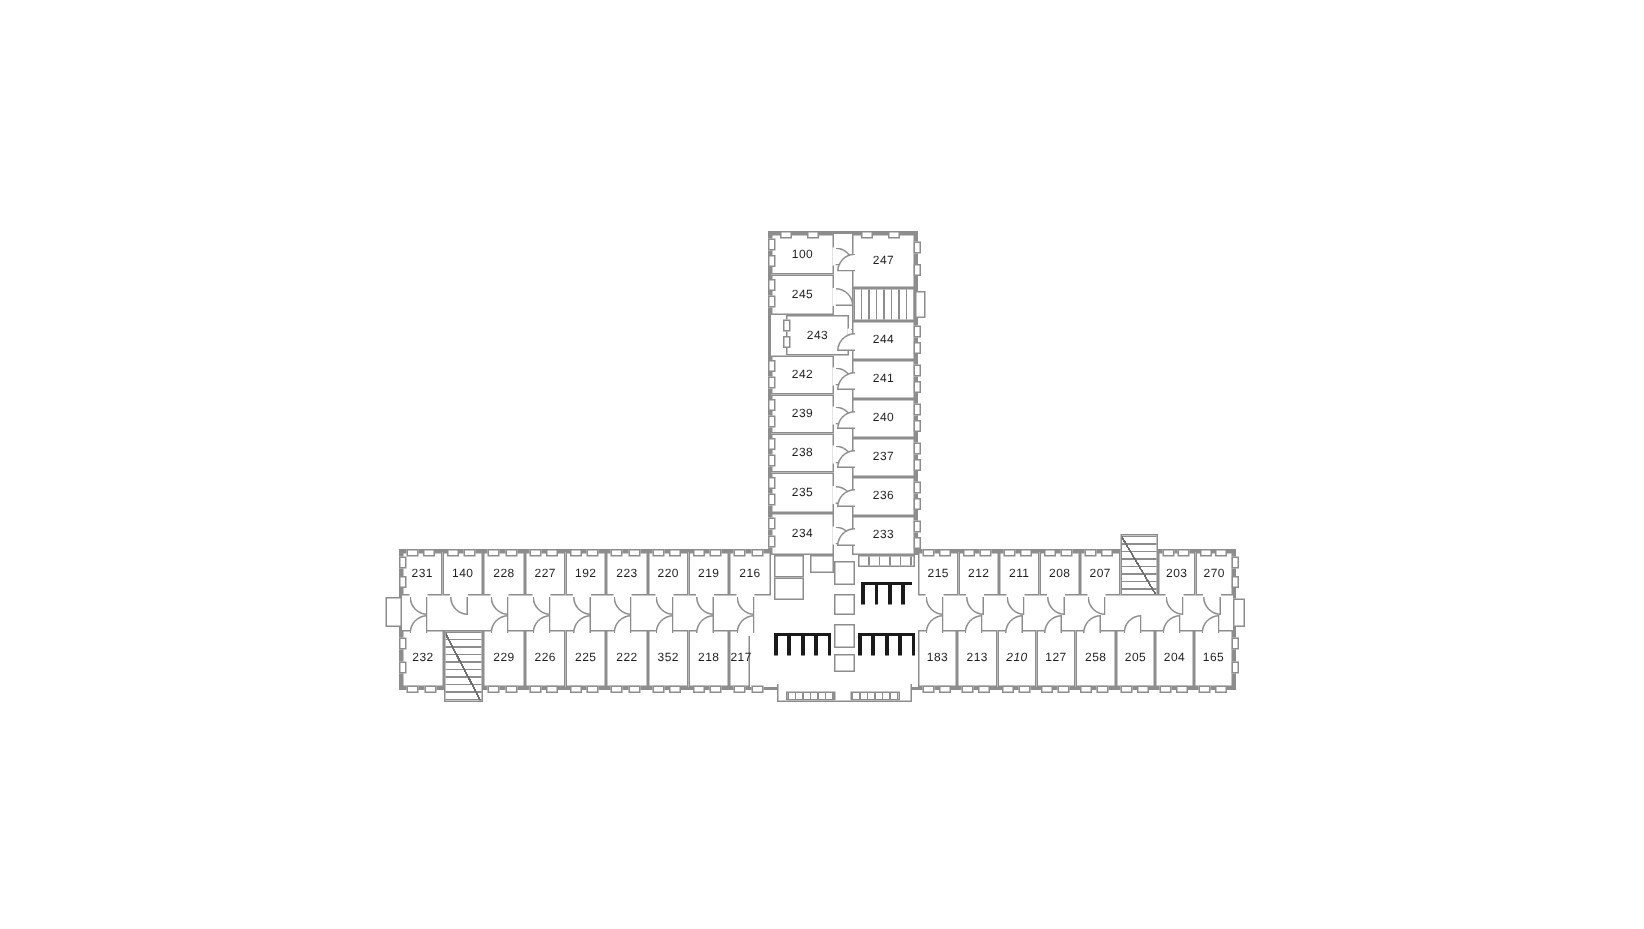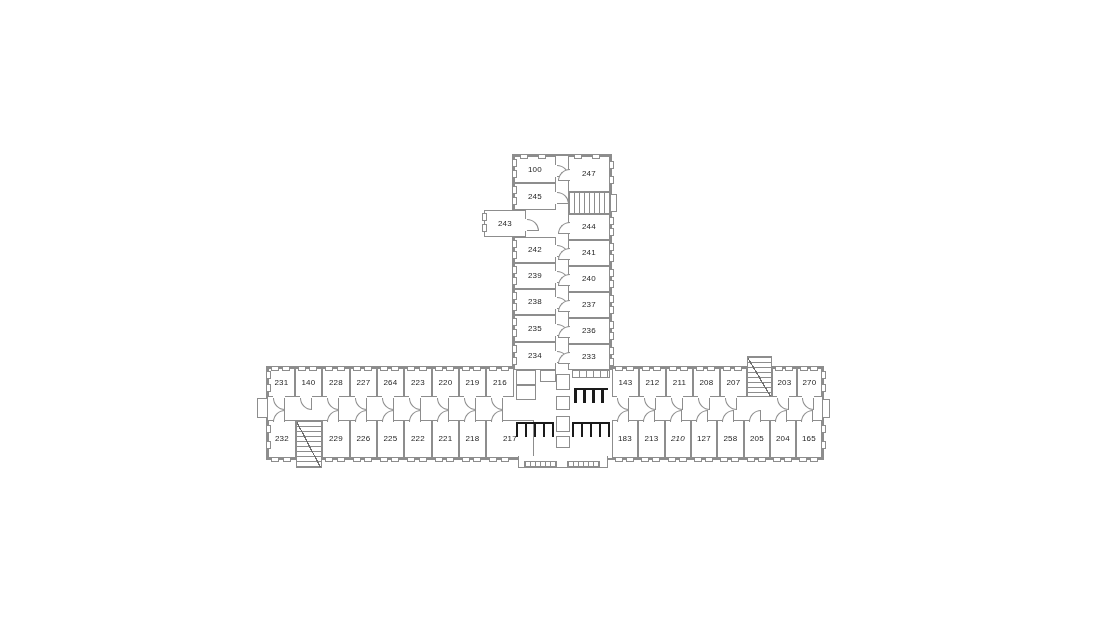--- a/index.html
+++ b/index.html
@@ -55,21 +55,21 @@
         <div class="gap" style="left: 39.5px; top: 7.5px; width: 3px; height: 12px;"></div>
         <div class="arc e" style="left: 41.5px; top: 7.5px;"></div>
       </div>
       <div class="room" style="left: 514px; top: 183px; width: 42px; height: 27px; position: absolute;">
         <span class="room-label">245</span>
         <div class="win" style="left: -3px; top: 1.94px; width: 5px; height: 8px;"></div>
         <div class="win" style="left: -3px; top: 13.28px; width: 5px; height: 8px;"></div>
         <div class="gap" style="left: 39.5px; top: 7.5px; width: 3px; height: 12px;"></div>
         <div class="arc e" style="left: 41.5px; top: 7.5px;"></div>
       </div>
-      <div class="room" style="left: 484px; top: 210px; width: 42px; height: 27px; position: absolute;">
+      <div class="room" style="left: 524px; top: 210px; width: 42px; height: 27px; position: absolute;">
         <span class="room-label">243</span>
         <div class="win" style="left: -3px; top: 1.94px; width: 5px; height: 8px;"></div>
         <div class="win" style="left: -3px; top: 13.28px; width: 5px; height: 8px;"></div>
         <div class="gap" style="left: 39.5px; top: 7.5px; width: 3px; height: 12px;"></div>
         <div class="arc e" style="left: 41.5px; top: 7.5px;"></div>
       </div>
       <div class="room" style="left: 514px; top: 237px; width: 42px; height: 26px; position: absolute;">
         <span class="room-label">242</span>
         <div class="win" style="left: -3px; top: 1.72px; width: 5px; height: 8px;"></div>
         <div class="win" style="left: -3px; top: 12.64px; width: 5px; height: 8px;"></div>
@@ -179,21 +179,21 @@
         <div class="arc s" style="left: 4px; top: 28.5px;"></div>
       </div>
       <div class="room" style="left: 350px; top: 368px; width: 27px; height: 29px; position: absolute;">
         <span class="room-label">227</span>
         <div class="win" style="left: 1.94px; top: -3px; width: 8px; height: 5px;"></div>
         <div class="win" style="left: 13.28px; top: -3px; width: 8px; height: 5px;"></div>
         <div class="gap" style="left: 4px; top: 26.5px; width: 12px; height: 3px;"></div>
         <div class="arc s" style="left: 4px; top: 28.5px;"></div>
       </div>
       <div class="room" style="left: 377px; top: 368px; width: 27px; height: 29px; position: absolute;">
-        <span class="room-label">264</span>
+        <span class="room-label">192</span>
         <div class="win" style="left: 1.94px; top: -3px; width: 8px; height: 5px;"></div>
         <div class="win" style="left: 13.28px; top: -3px; width: 8px; height: 5px;"></div>
         <div class="gap" style="left: 4px; top: 26.5px; width: 12px; height: 3px;"></div>
         <div class="arc s" style="left: 4px; top: 28.5px;"></div>
       </div>
       <div class="room" style="left: 404px; top: 368px; width: 28px; height: 29px; position: absolute;">
         <span class="room-label">223</span>
         <div class="win" style="left: 2.16px; top: -3px; width: 8px; height: 5px;"></div>
         <div class="win" style="left: 13.92px; top: -3px; width: 8px; height: 5px;"></div>
         <div class="gap" style="left: 4px; top: 26.5px; width: 12px; height: 3px;"></div>
@@ -214,21 +214,21 @@
         <div class="arc s" style="left: 4px; top: 28.5px;"></div>
       </div>
       <div class="room" style="left: 486px; top: 368px; width: 28px; height: 29px; position: absolute;">
         <span class="room-label">216</span>
         <div class="win" style="left: 2.16px; top: -3px; width: 8px; height: 5px;"></div>
         <div class="win" style="left: 13.92px; top: -3px; width: 8px; height: 5px;"></div>
         <div class="gap" style="left: 4px; top: 26.5px; width: 12px; height: 3px;"></div>
         <div class="arc s" style="left: 4px; top: 28.5px;"></div>
       </div>
       <div class="room" style="left: 612px; top: 368px; width: 27px; height: 29px; position: absolute;">
-        <span class="room-label">143</span>
+        <span class="room-label">215</span>
         <div class="win" style="left: 1.94px; top: -3px; width: 8px; height: 5px;"></div>
         <div class="win" style="left: 13.28px; top: -3px; width: 8px; height: 5px;"></div>
         <div class="gap" style="left: 4px; top: 26.5px; width: 12px; height: 3px;"></div>
         <div class="arc s" style="left: 4px; top: 28.5px;"></div>
       </div>
       <div class="room" style="left: 639px; top: 368px; width: 27px; height: 29px; position: absolute;">
         <span class="room-label">212</span>
         <div class="win" style="left: 1.94px; top: -3px; width: 8px; height: 5px;"></div>
         <div class="win" style="left: 13.28px; top: -3px; width: 8px; height: 5px;"></div>
         <div class="gap" style="left: 4px; top: 26.5px; width: 12px; height: 3px;"></div>
@@ -302,34 +302,34 @@
         <div class="arc n" style="left: 4px; top: -11.5px;"></div>
       </div>
       <div class="room" style="left: 404px; top: 420px; width: 28px; height: 38px; position: absolute;">
         <span class="room-label">222</span>
         <div class="win" style="left: 2.16px; top: 36px; width: 8px; height: 5px;"></div>
         <div class="win" style="left: 13.92px; top: 36px; width: 8px; height: 5px;"></div>
         <div class="gap" style="left: 4px; top: -0.5px; width: 12px; height: 3px;"></div>
         <div class="arc n" style="left: 4px; top: -11.5px;"></div>
       </div>
       <div class="room" style="left: 432px; top: 420px; width: 27px; height: 38px; position: absolute;">
-        <span class="room-label">221</span>
+        <span class="room-label">352</span>
         <div class="win" style="left: 1.94px; top: 36px; width: 8px; height: 5px;"></div>
         <div class="win" style="left: 13.28px; top: 36px; width: 8px; height: 5px;"></div>
         <div class="gap" style="left: 4px; top: -0.5px; width: 12px; height: 3px;"></div>
         <div class="arc n" style="left: 4px; top: -11.5px;"></div>
       </div>
       <div class="room" style="left: 459px; top: 420px; width: 27px; height: 38px; position: absolute;">
         <span class="room-label">218</span>
         <div class="win" style="left: 1.94px; top: 36px; width: 8px; height: 5px;"></div>
         <div class="win" style="left: 13.28px; top: 36px; width: 8px; height: 5px;"></div>
         <div class="gap" style="left: 4px; top: -0.5px; width: 12px; height: 3px;"></div>
         <div class="arc n" style="left: 4px; top: -11.5px;"></div>
       </div>
-      <div class="room" style="left: 486px; top: 420px; width: 48px; height: 38px; position: absolute;">
+      <div class="room" style="left: 486px; top: 420px; width: 14px; height: 38px; position: absolute;">
         <span class="room-label">217</span>
         <div class="win" style="left: 2.16px; top: 36px; width: 8px; height: 5px;"></div>
         <div class="win" style="left: 13.92px; top: 36px; width: 8px; height: 5px;"></div>
         <div class="gap" style="left: 4px; top: -0.5px; width: 12px; height: 3px;"></div>
         <div class="arc n" style="left: 4px; top: -11.5px;"></div>
       </div>
       <div class="room" style="left: 612px; top: 420px; width: 26px; height: 38px; position: absolute;">
         <span class="room-label">183</span>
         <div class="win" style="left: 1.72px; top: 36px; width: 8px; height: 5px;"></div>
         <div class="win" style="left: 12.64px; top: 36px; width: 8px; height: 5px;"></div>

